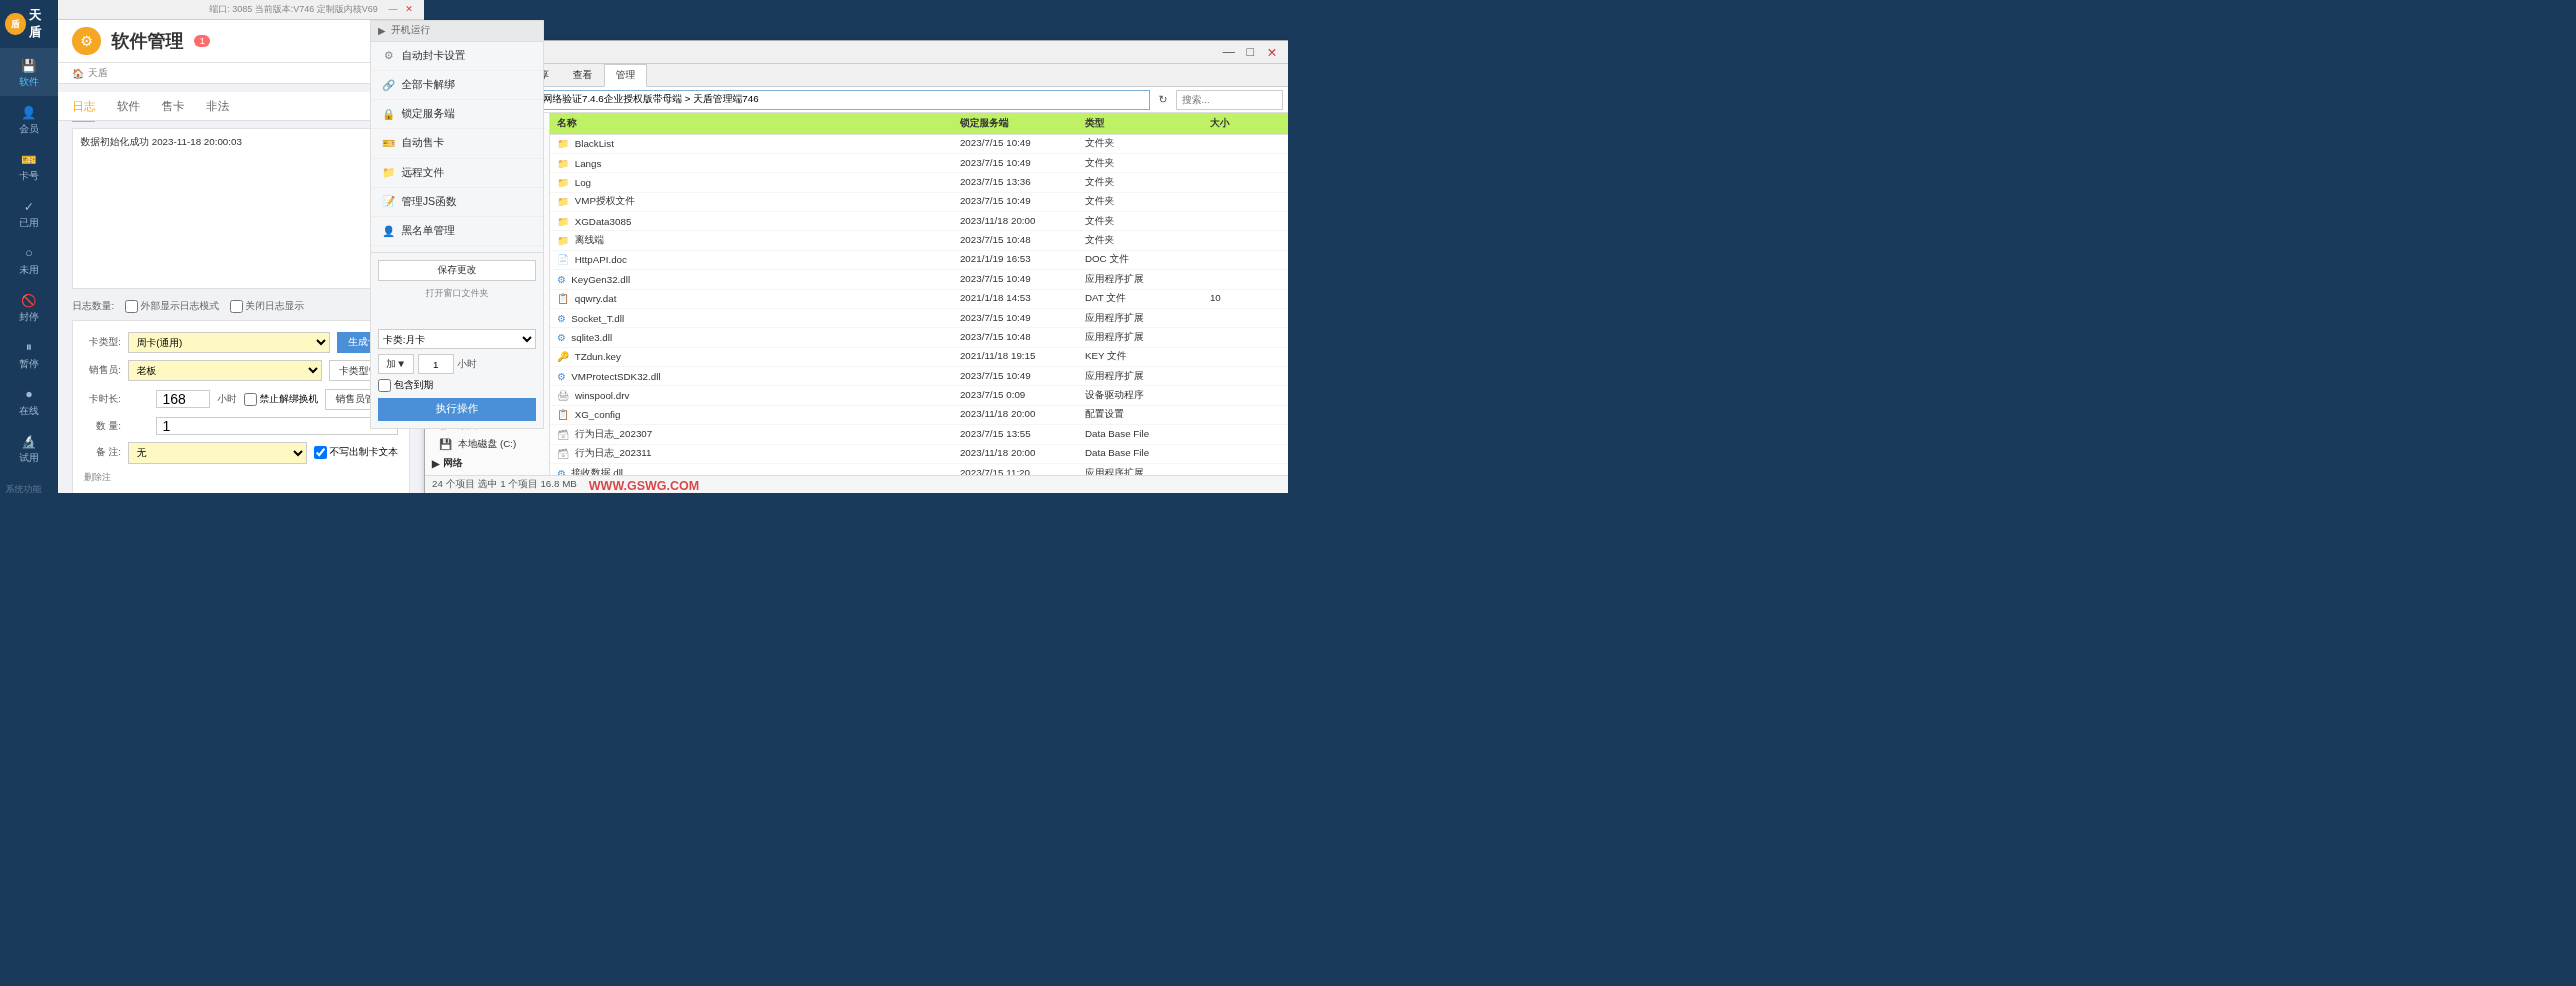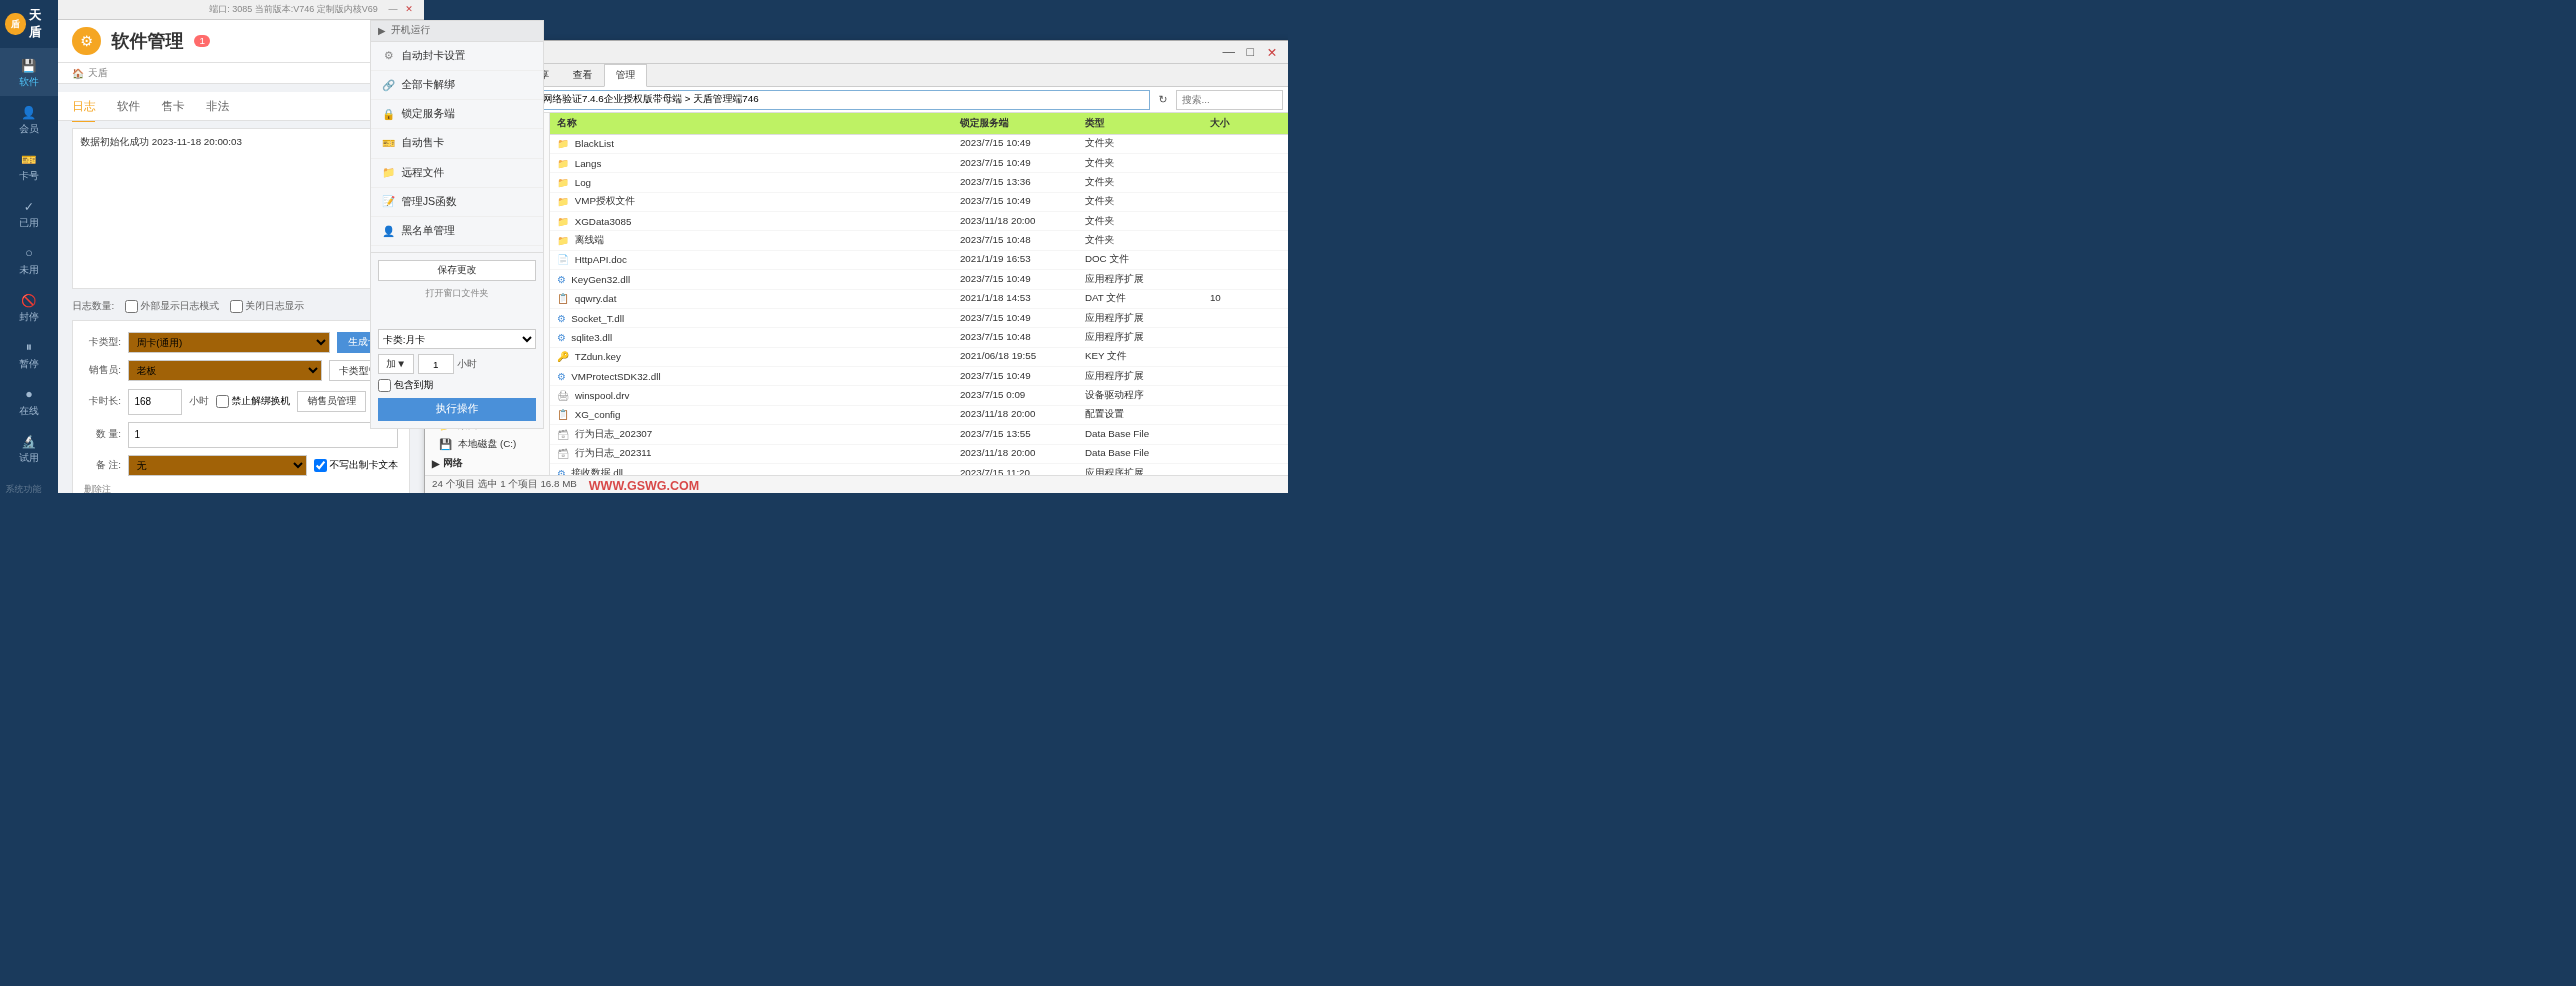--- a/index.html
+++ b/index.html
@@ -165,32 +165,33 @@
       gap: 7.1px;
     }
     .form-label {
       width: 37px;
       font-size: 9.8px;
       color: #555;
       text-align: right;
     }
     .form-input {
       flex: 1;
-      height: 26px;
+      height: 18px;
       border: 0.9px solid #ccc;
       padding: 1.8px 5.4px;
-      font-size: 10px;
+      font-size: 14px;
+      margin-left: 28px;
     }
     .form-select {
       flex: 1;
       height: 21.4px;
       border: 0.9px solid #ccc;
       padding: 1.8px 3.6px;
       font-size: 9.8px;
-      background: #a16207;
+      background: #fef9c3;
     }
     .btn-primary {
       background: #4a90d9;
       color: white;
       border: none;
       padding: 3.6px 10.7px;
       cursor: pointer;
       font-size: 9.8px;
       height: 21.4px;
     }
@@ -822,21 +823,21 @@
           </div>
         <div>2023/7/15 10:48</div>
         <div>应用程序扩展</div>
         <div></div>
       </div>
       <div class="fm-list-row">
         <div class="file-name">
             <span class="file-color">🔑</span>
             <span>TZdun.key</span>
           </div>
-        <div>2021/06/18 19:55</div>
+        <div>2021/11/18 19:15</div>
         <div>KEY 文件</div>
         <div></div>
       </div>
       <div class="fm-list-row">
         <div class="file-name">
             <span class="app-color">⚙</span>
             <span>VMProtectSDK32.dll</span>
           </div>
         <div>2023/7/15 10:49</div>
         <div>应用程序扩展</div>

